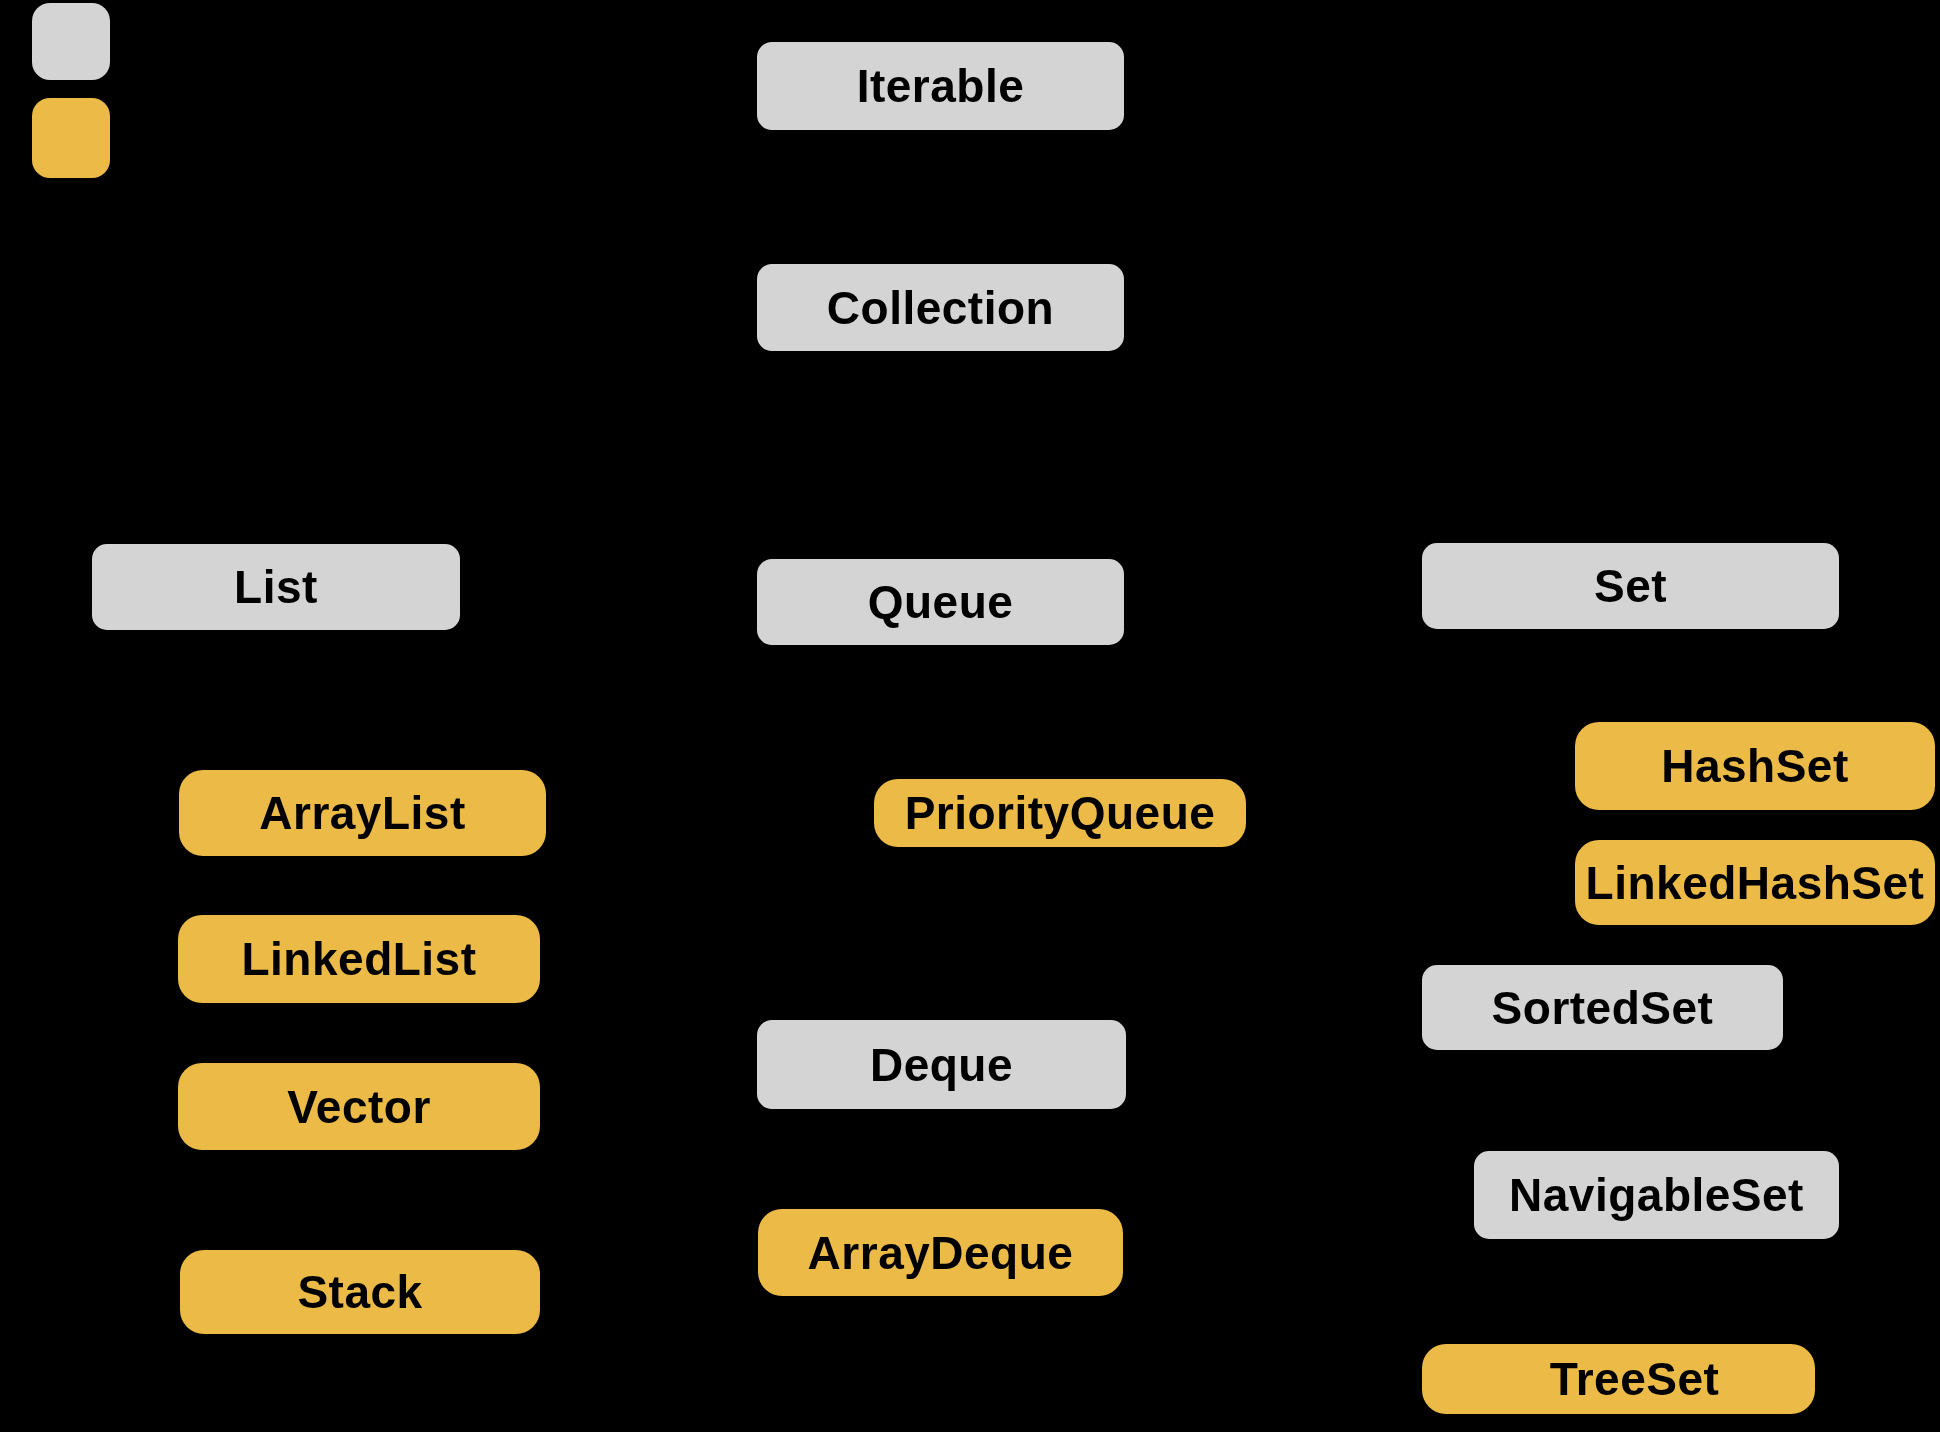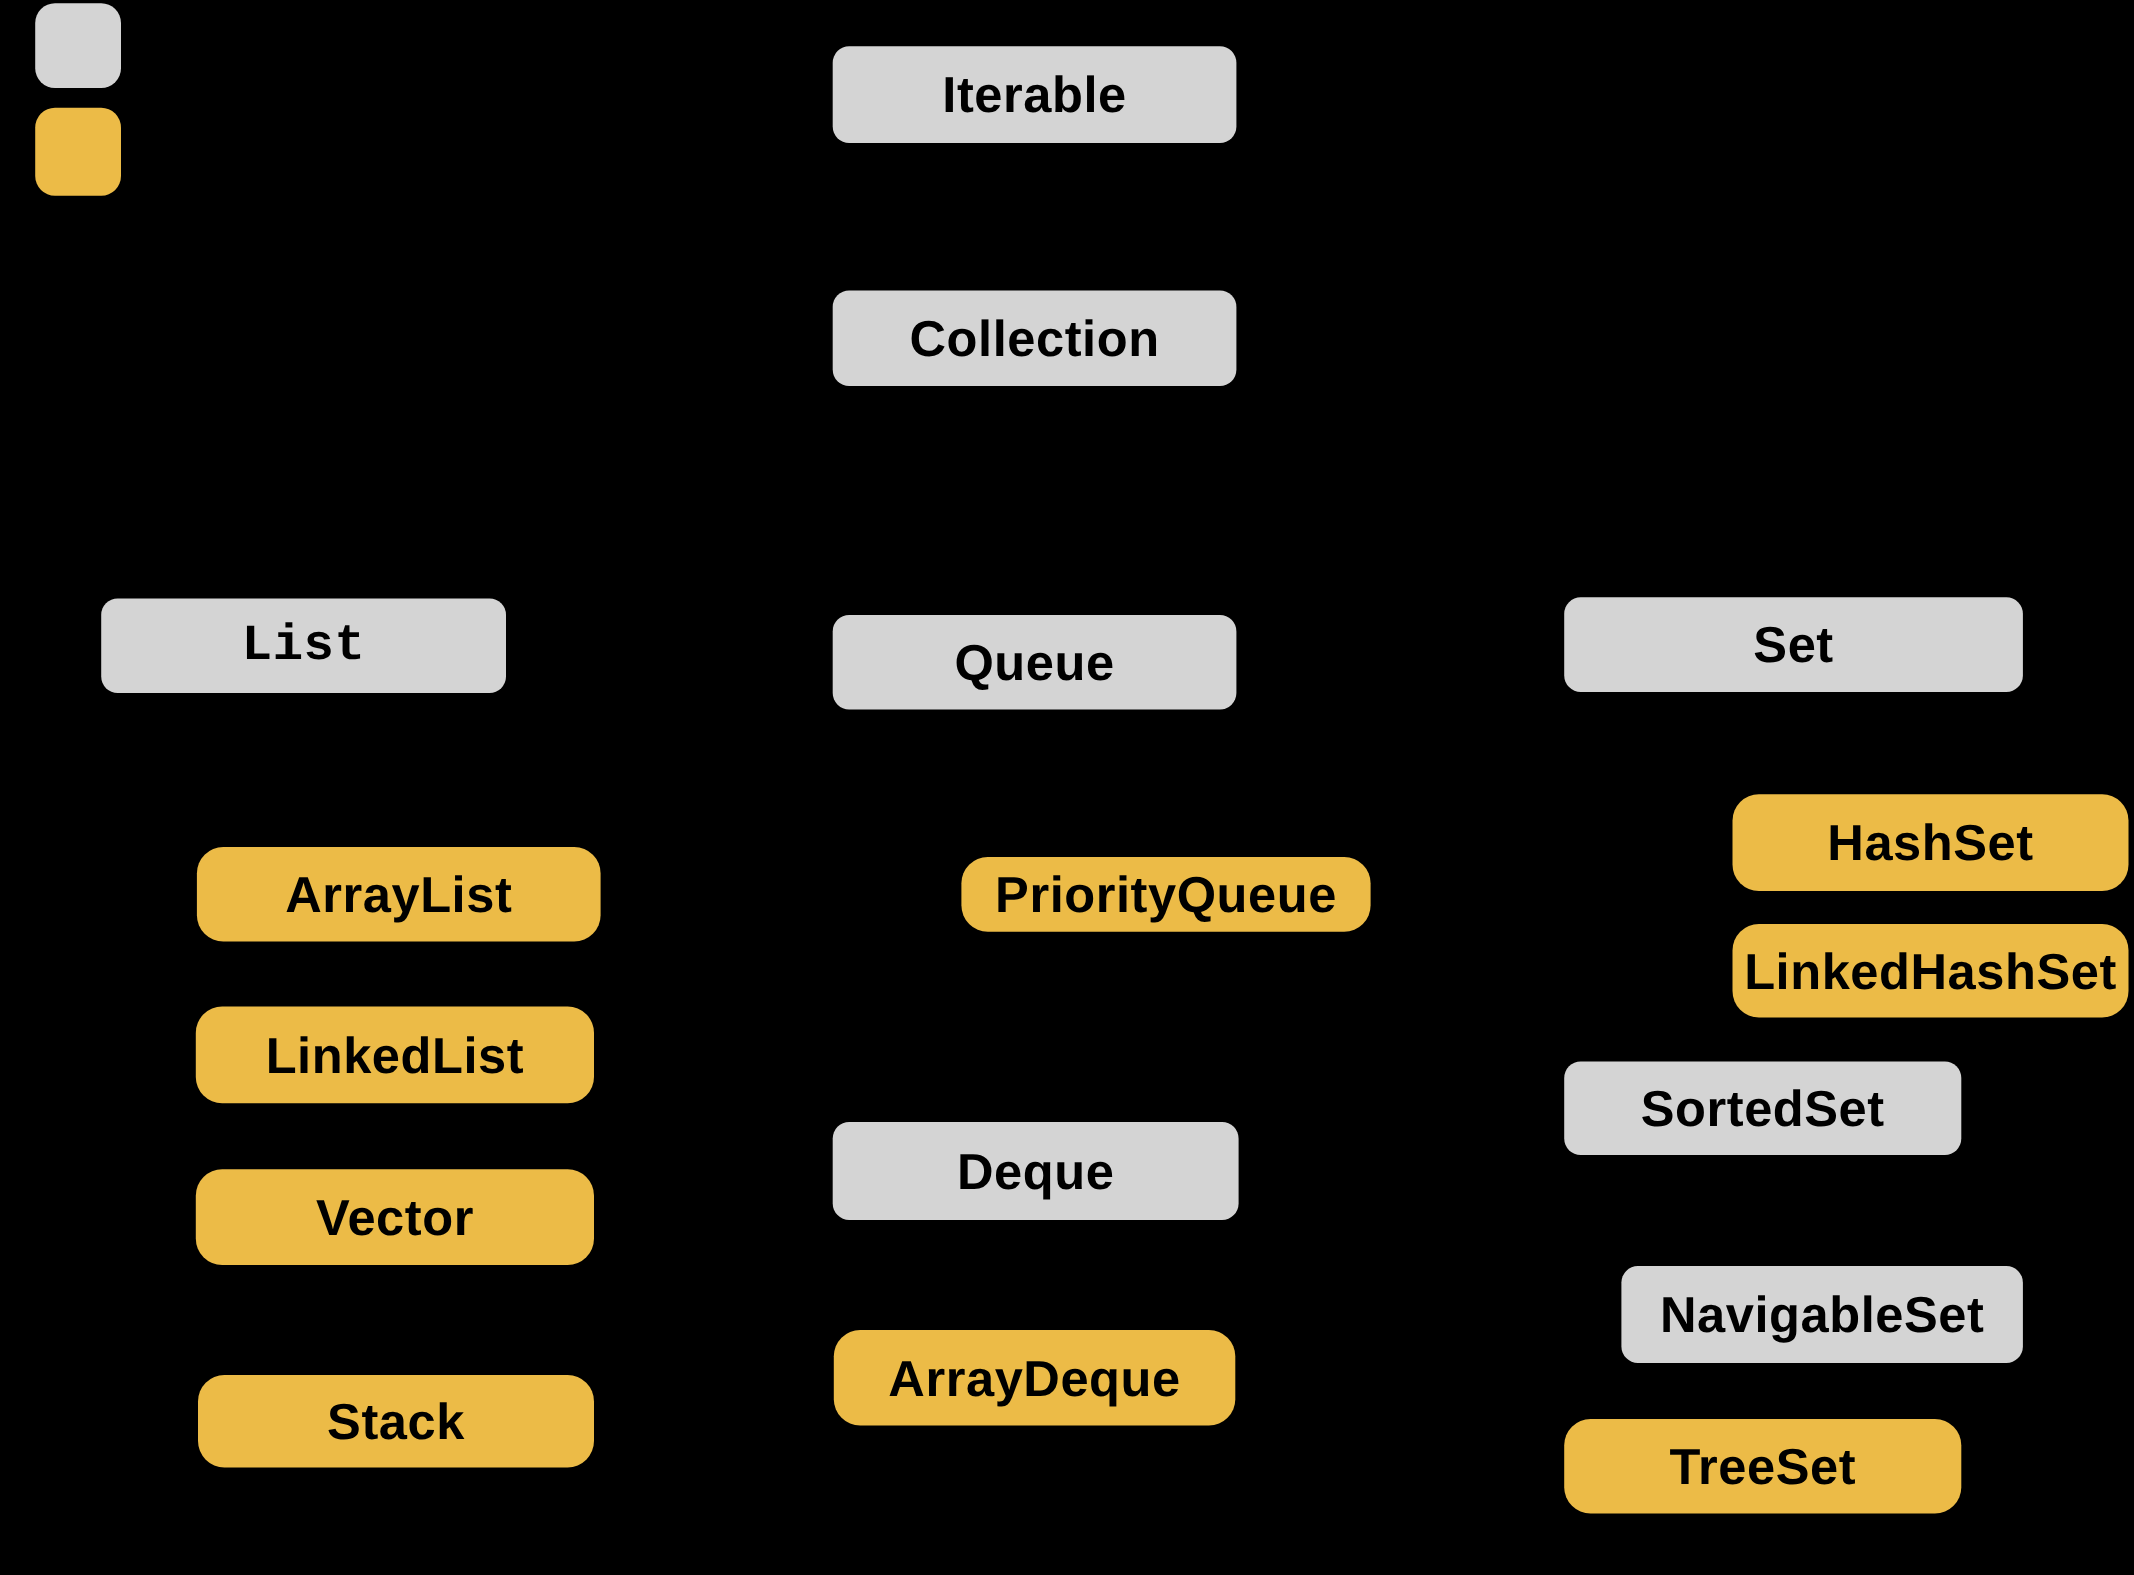--- a/index.html
+++ b/index.html
@@ -36,35 +36,35 @@
     font-size: 46px;
     letter-spacing: 0.5px;
     color: var(--text);
     white-space: nowrap;
   }
   .node[data-kind="interface"] { background: var(--interface); border-radius: 15px; }
   .node[data-kind="class"]     { background: var(--class); }
 
   .pos-iterable      { left: 757px;  top: 42px;   width: 367px; height: 88px; }
   .pos-collection    { left: 757px;  top: 264px;  width: 367px; height: 87px; }
-  .pos-list          { left: 92px;   top: 544px;  width: 368px; height: 86px; font-family: Liberation Mono, monospace; }
+  .pos-list          { left: 92px;   top: 544px;  width: 368px; height: 86px; }
   .pos-queue         { left: 757px;  top: 544px;  width: 367px; height: 86px; margin-top: 15px; }
   .pos-set           { left: 1422px; top: 543px;  width: 417px; height: 86px; }
   .pos-arraylist     { left: 179px;  top: 770px;  width: 367px; height: 86px; }
   .pos-linkedlist    { left: 178px;  top: 915px;  width: 362px; height: 88px; }
   .pos-vector        { left: 178px;  top: 1063px; width: 362px; height: 87px; }
   .pos-stack         { left: 180px;  top: 1250px; width: 360px; height: 84px; }
   .pos-priorityqueue { left: 874px;  top: 779px;  width: 372px; height: 68px; }
   .pos-deque         { left: 757px;  top: 1020px; width: 369px; height: 89px; }
   .pos-arraydeque    { left: 758px;  top: 1209px; width: 365px; height: 87px; }
   .pos-hashset       { left: 1575px; top: 722px;  width: 360px; height: 88px; }
   .pos-linkedhashset { left: 1575px; top: 840px;  width: 360px; height: 85px; }
   .pos-sortedset     { left: 1422px; top: 965px;  width: 361px; height: 85px; }
   .pos-navigableset  { left: 1474px; top: 1151px; width: 365px; height: 88px; }
-  .pos-treeset       { left: 1422px; top: 1290px; width: 361px; height: 86px; }
+  .pos-treeset       { left: 1422px; top: 1344px; width: 361px; height: 70px; padding-left: 32px; }
 </style>
 </head>
 <body>
 
 <div class="canvas">
 
   <div class="legend">
     <div class="swatch sw-interface" data-kind="interface"></div>
     <div class="swatch sw-class" data-kind="class"></div>
   </div>

